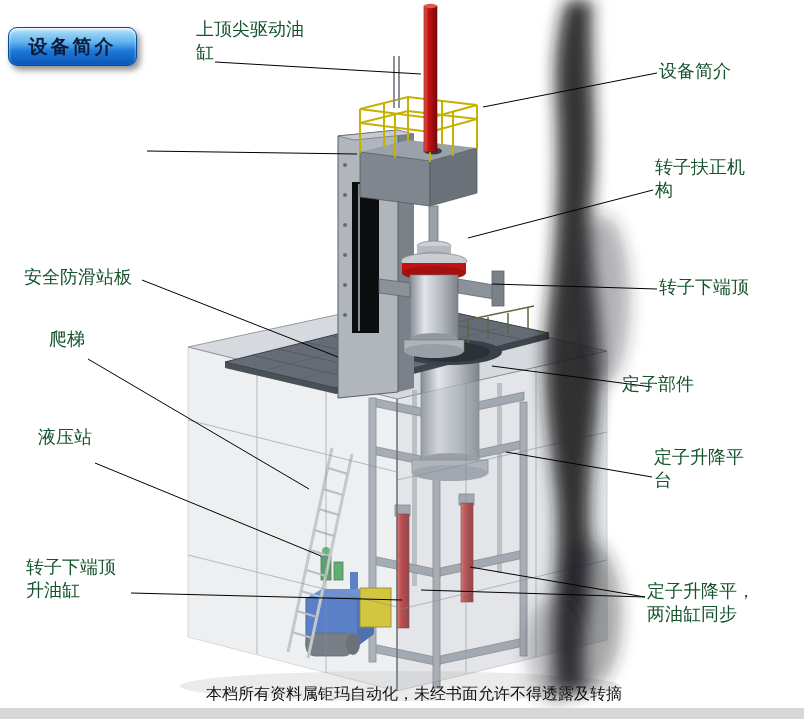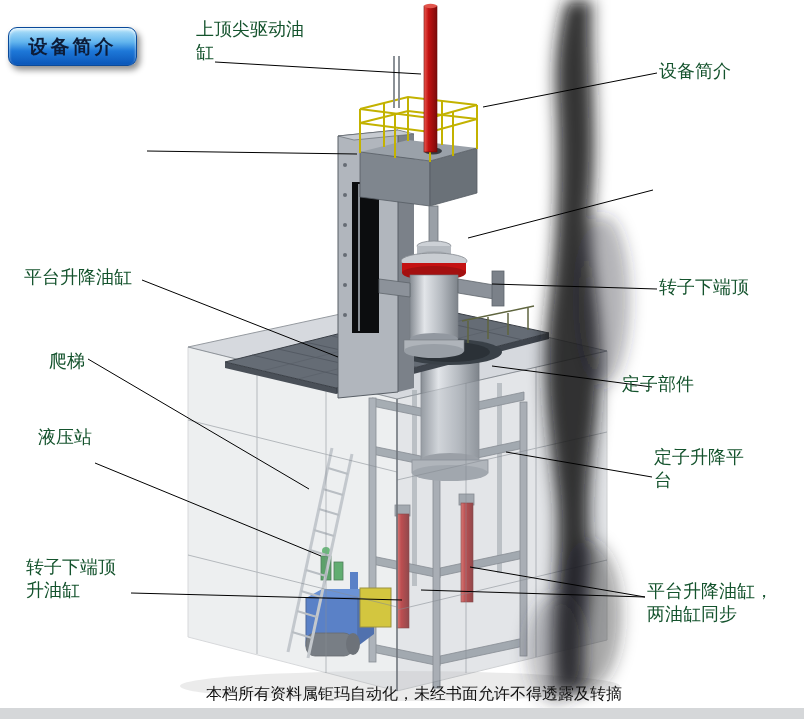--- a/index.html
+++ b/index.html
@@ -245,27 +245,29 @@
     </g>
   </svg>
 
   <div class="badge">
     <span>设备简介</span>
   </div>
 
   <div class="callout" style="left:196px;top:18px">上顶尖驱动油
 缸</div>
   <div class="callout" style="left:659px;top:60px">设备简介</div>
-  <div class="callout" style="left:24px;top:266px">平台升降油缸</div>
+  <div class="callout" style="left:655px;top:156px">转子扶正机
+构</div>
+  <div class="callout" style="left:24px;top:266px">安全防滑站板</div>
   <div class="callout" style="left:659px;top:276px">转子下端顶</div>
-  <div class="callout" style="left:49px;top:350px">爬梯</div>
+  <div class="callout" style="left:49px;top:328px">爬梯</div>
   <div class="callout" style="left:622px;top:373px">定子部件</div>
   <div class="callout" style="left:38px;top:426px">液压站</div>
   <div class="callout" style="left:654px;top:446px">定子升降平
 台</div>
   <div class="callout" style="left:26px;top:556px">转子下端顶
 升油缸</div>
-  <div class="callout" style="left:647px;top:580px">平台升降油缸，
+  <div class="callout" style="left:647px;top:580px">定子升降平，
 两油缸同步</div>
 
   <div class="footer">本档所有资料属钜玛自动化，未经书面允许不得透露及转摘</div>
   <div class="bottom-strip"></div>
 </div>
 
 </body></html>

